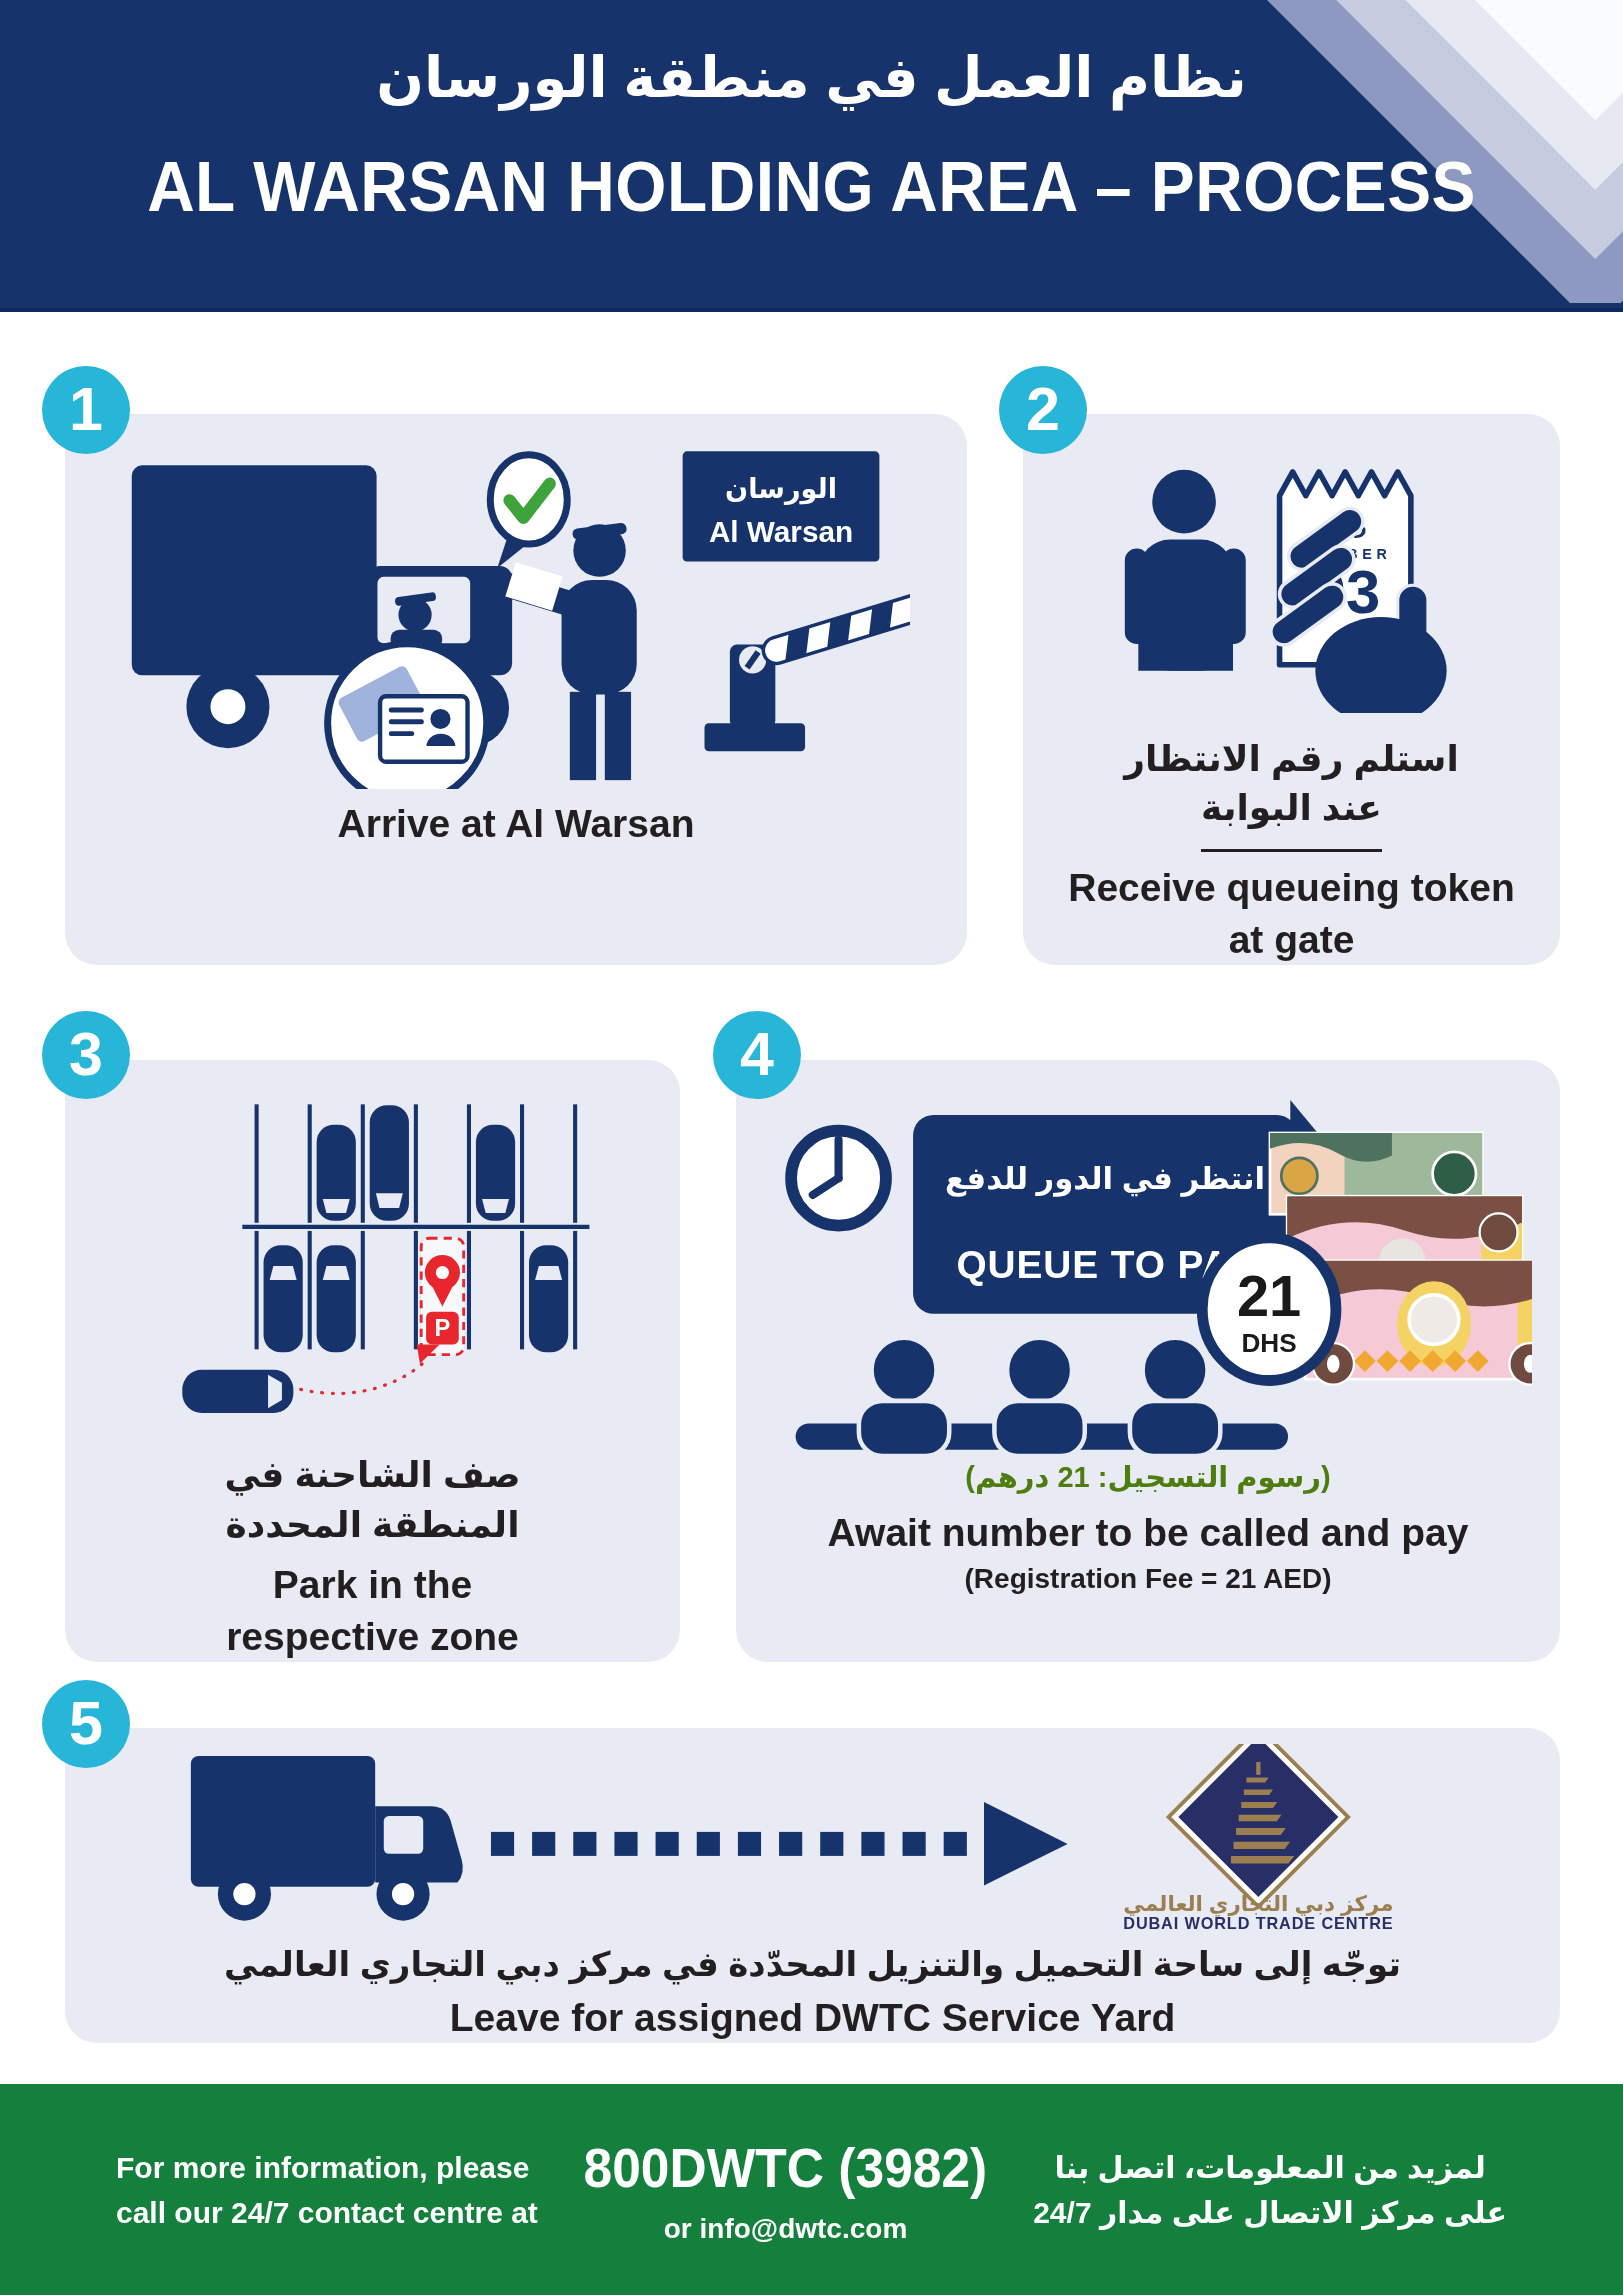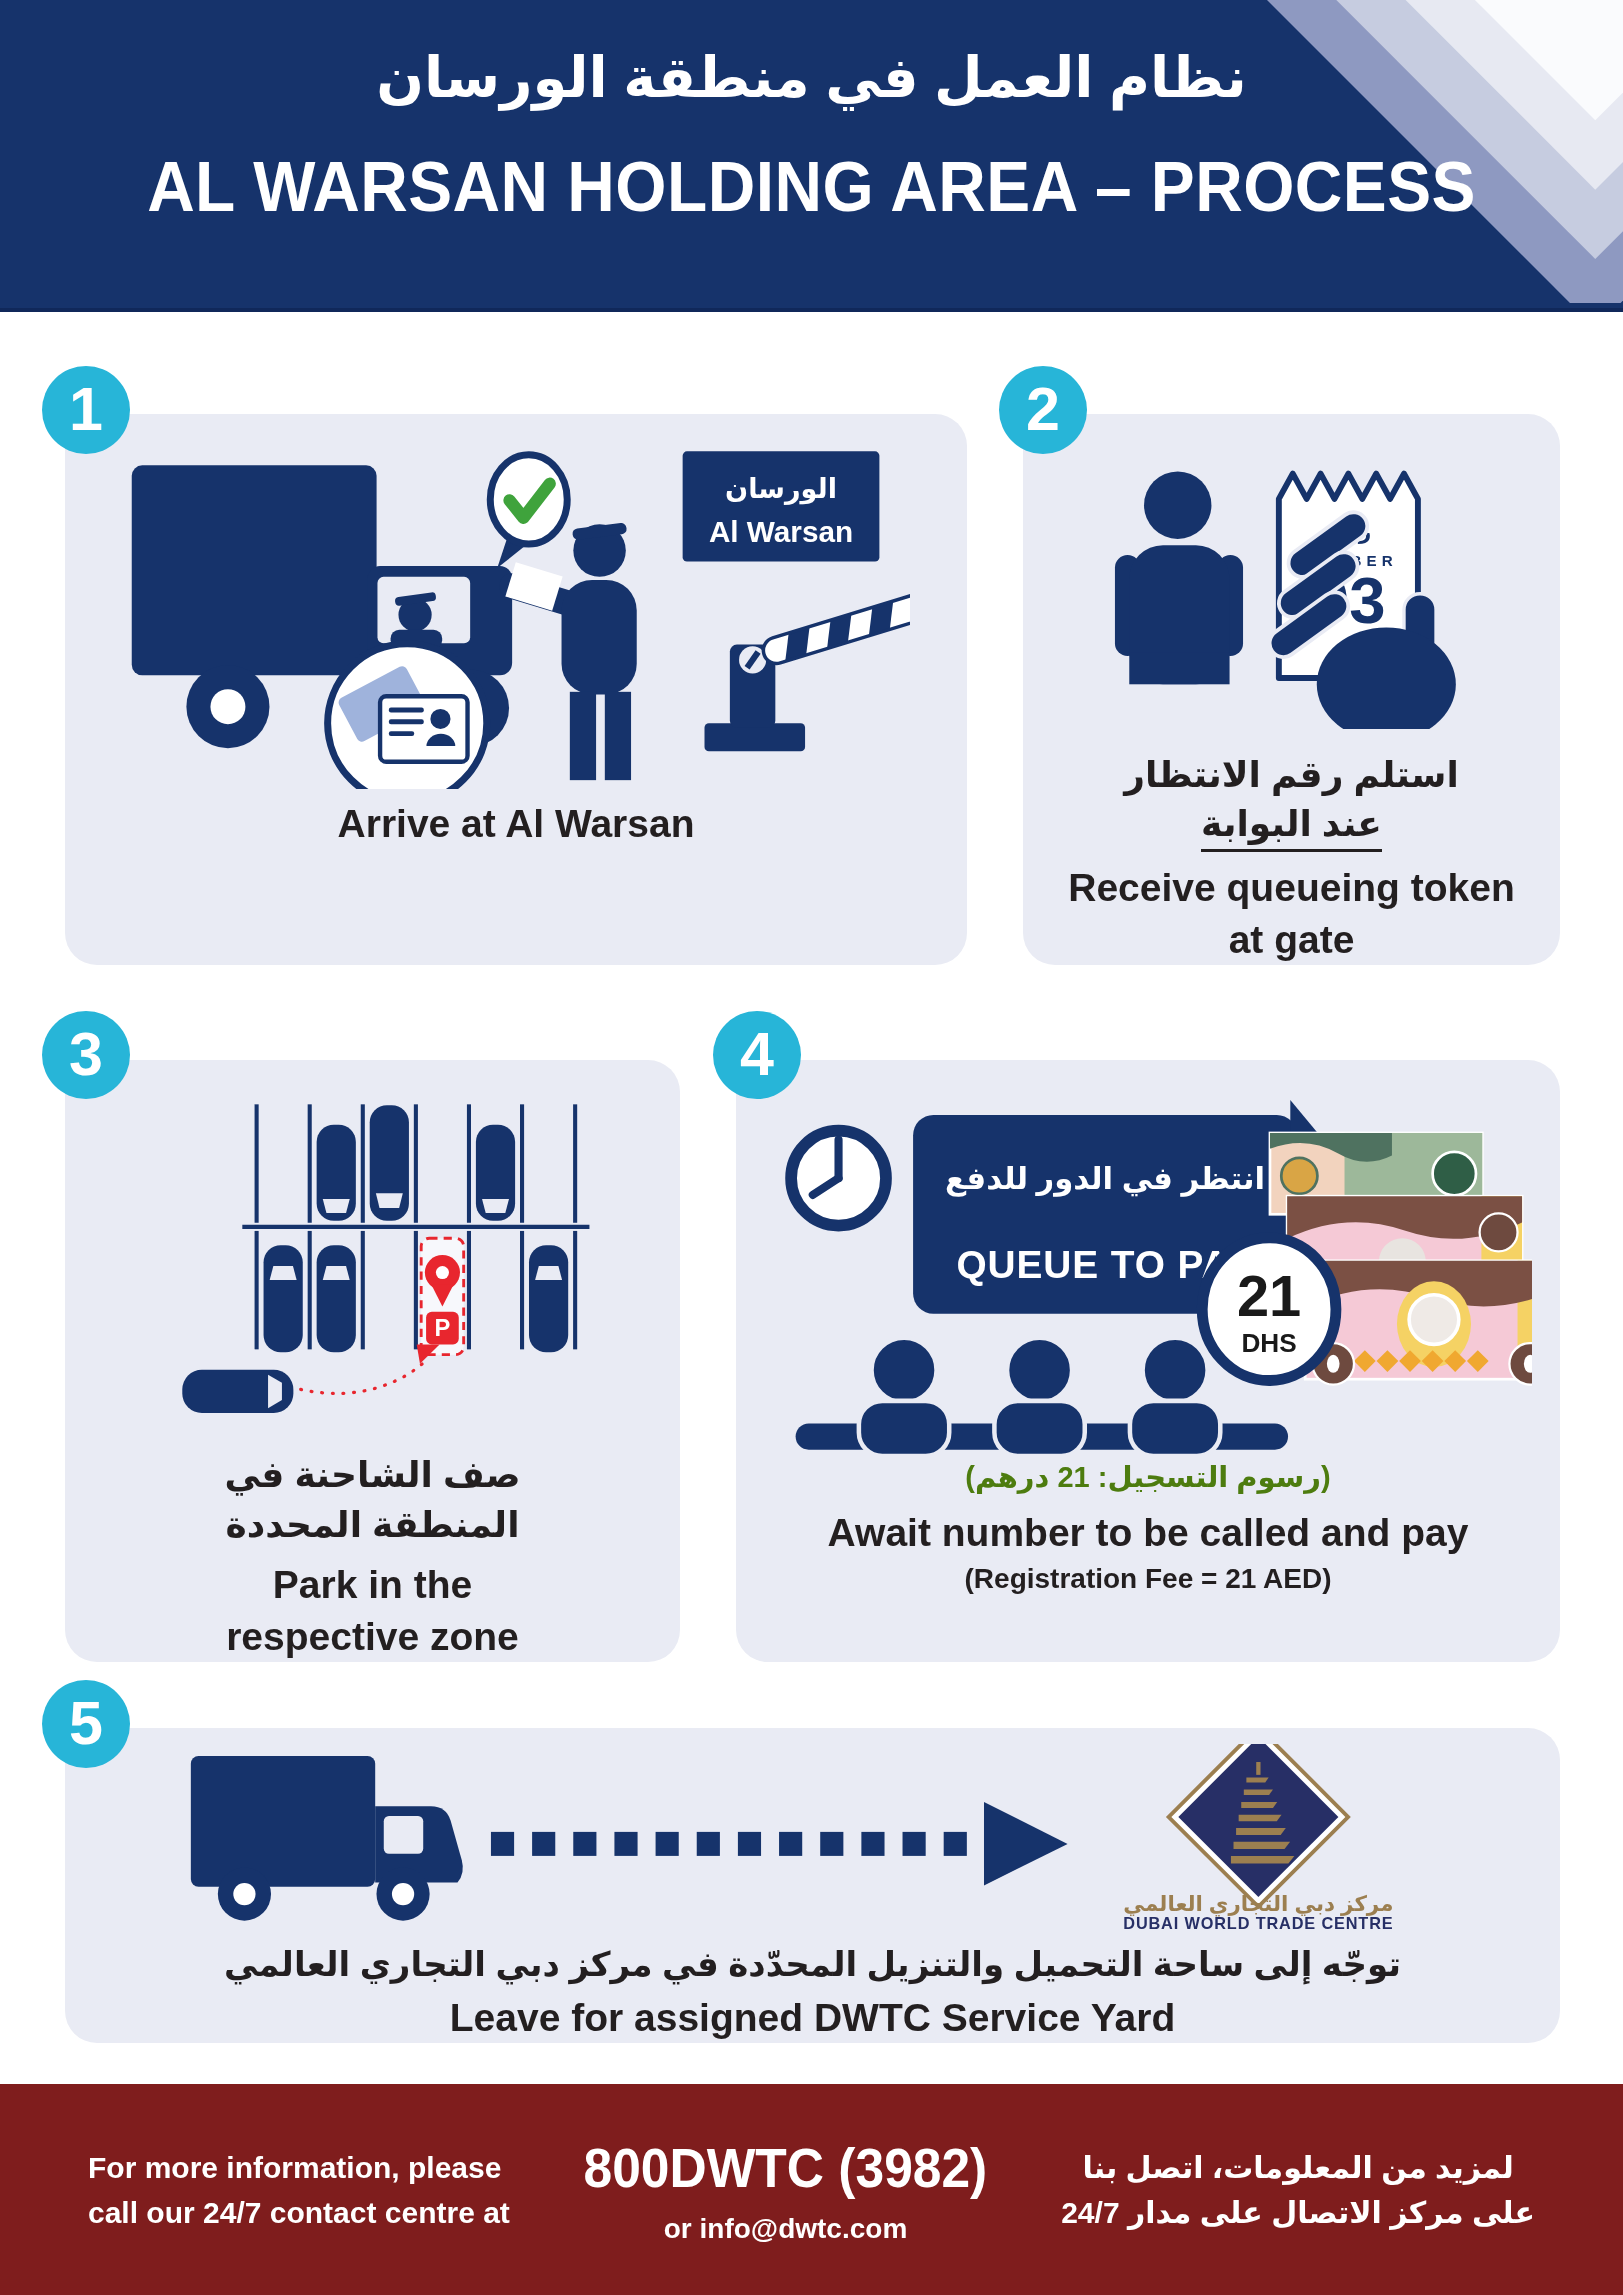--- a/index.html
+++ b/index.html
@@ -25,25 +25,25 @@
     font-size:61px;font-weight:bold;text-align:center;line-height:87px;z-index:5;}
   .b1{left:42px;top:366px;}
   .b2{left:999px;top:366px;}
   .b3{left:42px;top:1011px;}
   .b4{left:713px;top:1011px;}
   .b5{left:42px;top:1680px;}
   .cap-ar{direction:rtl;text-align:center;font-size:36px;font-weight:bold;color:#231F20;line-height:1.38;}
   .cap-en{text-align:center;font-size:39px;font-weight:bold;color:#231F20;line-height:1.32;}
   .cap-sub-ar{direction:rtl;text-align:center;font-size:29px;font-weight:bold;color:#4d7c0f;line-height:1.45;}
   .cap-sub-en{text-align:center;font-size:28px;font-weight:bold;color:#231F20;line-height:1.45;}
-  .u-line{display:inline-block;border-bottom:3.2px solid #231F20;padding-bottom:0;}
+  .u-line{display:inline-block;border-bottom:3.2px solid #231F20;padding-bottom:16px;}
   svg text{font-family:"Liberation Sans","DejaVu Sans",sans-serif;}
   
-  .footer{position:absolute;left:0;top:2084px;width:1623px;height:212px;background:#7f1d1d;color:#ffffff;
-    display:flex;flex-direction:row;align-items:center;justify-content:space-between;box-sizing:border-box;padding:0 88px;}
+  .footer{position:absolute;left:0;top:2084px;width:1623px;height:212px;background:#15803d;color:#ffffff;
+    display:flex;flex-direction:row;align-items:center;justify-content:space-between;box-sizing:border-box;padding:0 116px;}
   .f-left{font-size:30px;font-weight:bold;line-height:1.5;text-align:left;}
   .f-center{text-align:center;}
   .f-phone{font-size:56px;font-weight:bold;letter-spacing:0;transform:scaleX(.92);}
   .f-email{font-size:28px;font-weight:bold;margin-top:13px;}
   .f-right{direction:rtl;font-size:30px;font-weight:bold;line-height:1.5;text-align:center;}
 </style>
 </head>
 <body>
 
 <div class="page">

